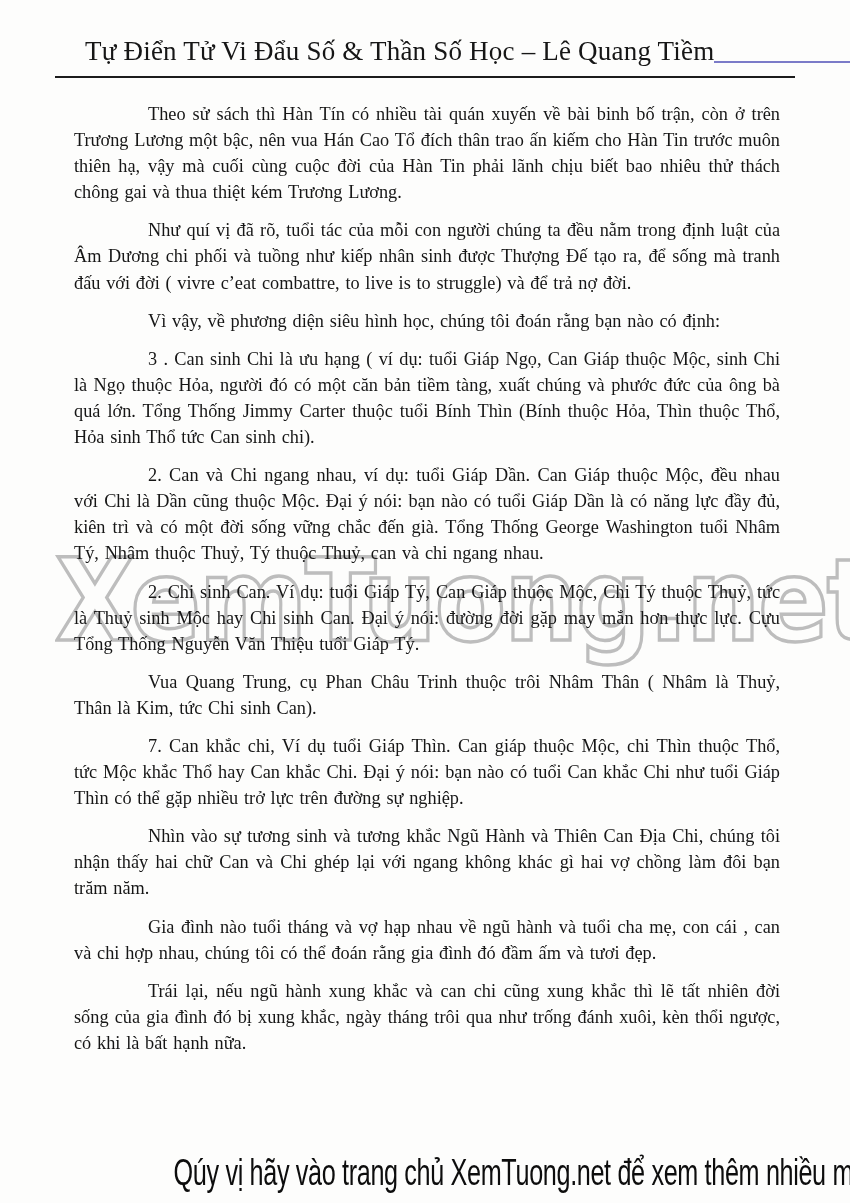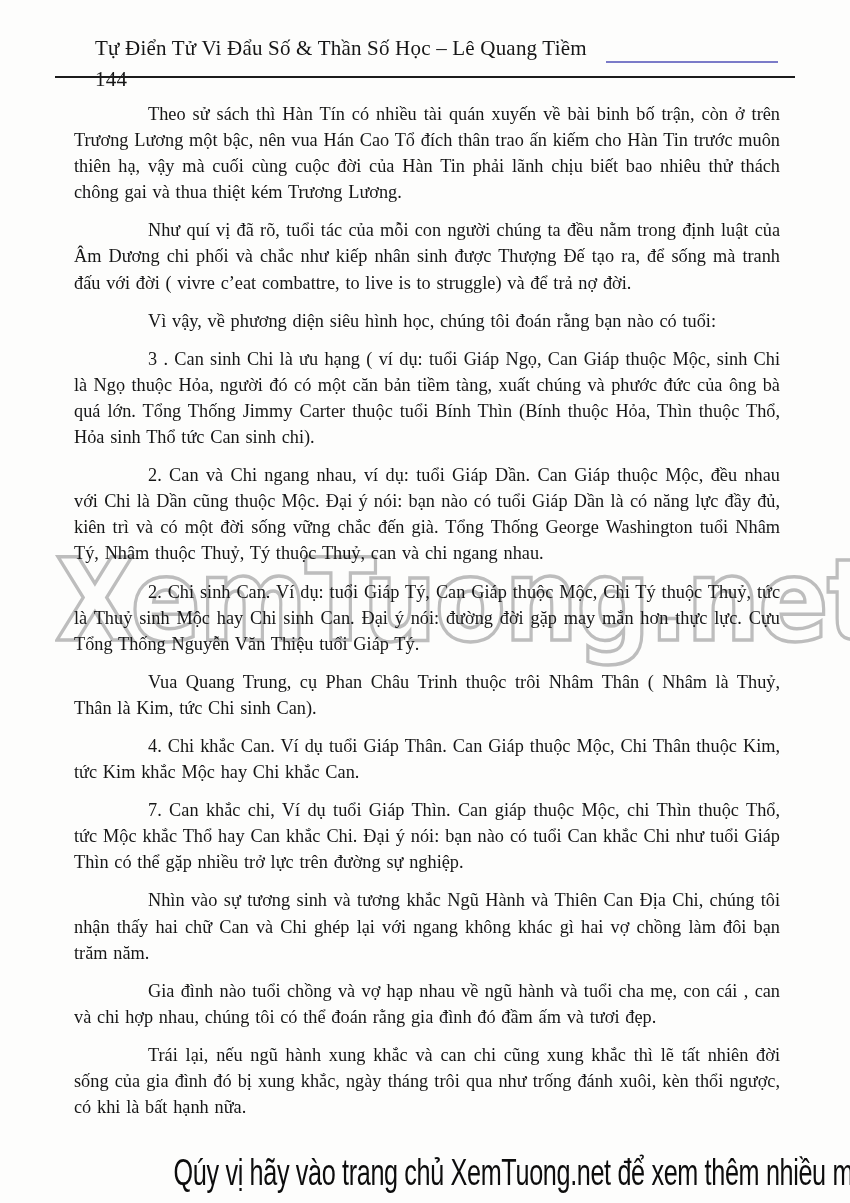--- a/index.html
+++ b/index.html
@@ -15,24 +15,23 @@
   }
 
   
   .header-row {
     position: absolute;
     top: 36px;
     left: 85px;
     width: 693px;
     display: flex;
     align-items: baseline;
-    font-size: 21px;
+    font-size: 27px;
     letter-spacing: 0.2px;
     white-space: nowrap;
-    flex-direction: column;
   }
   .header-title { flex: 1 1 auto; }
   .header-underline {
     width: 172px;
     height: 0;
     border-bottom: 2px solid #7b7bc8;
     align-self: flex-end;
     margin-bottom: 4px;
     flex: 0 0 auto;
   }
@@ -112,30 +111,29 @@
     <span class="header-title">Tự Điển Tử Vi Đẩu Số &amp; Thần Số Học – Lê Quang Tiềm</span>
     <span class="header-underline"></span>
     <span class="page-number">144</span>
   </div>
   <div class="header-rule"></div>
 
   <div class="watermark">XemTuong.net</div>
 
   <div class="doc-body">
     <p>Theo sử sách thì Hàn Tín có nhiều tài quán xuyến về bài binh bố trận, còn ở trên Trương Lương một bậc, nên vua Hán Cao Tổ đích thân trao ấn kiếm cho Hàn Tin trước muôn thiên hạ, vậy mà cuối cùng cuộc đời của Hàn Tin phải lãnh chịu biết bao nhiêu thử thách chông gai và thua thiệt kém Trương Lương.</p>
-    <p>Như quí vị đã rõ, tuổi tác của mỗi con người chúng ta đều nằm trong  định luật của Âm Dương chi phối và chắc như kiếp nhân sinh được Thượng Đế tạo ra, để sống mà tranh đấu với đời ( vivre c’eat combattre, to live is to struggle) và để trả nợ đời.</p>
-    <p>Vì vậy, về phương diện siêu hình học, chúng tôi đoán rằng bạn nào có tuổi:</p>
+    <p>Như quí vị đã rõ, tuổi tác của mỗi con người chúng ta đều nằm trong  định luật của Âm Dương chi phối và tuồng như kiếp nhân sinh được Thượng Đế tạo ra, để sống mà tranh đấu với đời ( vivre c’eat combattre, to live is to struggle) và để trả nợ đời.</p>
+    <p>Vì vậy, về phương diện siêu hình học, chúng tôi đoán rằng bạn nào có định:</p>
     <p>3 . Can sinh Chi là ưu hạng ( ví dụ: tuổi Giáp Ngọ, Can Giáp thuộc Mộc, sinh Chi là Ngọ thuộc Hỏa, người đó có một căn bản tiềm tàng, xuất chúng và phước đức của ông bà quá lớn. Tổng Thống Jimmy Carter thuộc tuổi Bính Thìn (Bính thuộc Hỏa, Thìn thuộc Thổ, Hỏa sinh Thổ tức Can sinh chi).</p>
     <p>2. Can và Chi ngang nhau, ví dụ: tuổi Giáp Dần. Can Giáp thuộc Mộc, đều nhau với Chi là Dần cũng thuộc Mộc. Đại ý nói: bạn nào có tuổi Giáp Dần là có năng lực đầy đủ, kiên trì và có một đời sống vững chắc đến già. Tổng Thống George Washington tuổi Nhâm Tý, Nhâm  thuộc Thuỷ, Tý thuộc Thuỷ, can và chi ngang nhau.</p>
     <p>2. Chi sinh Can. Ví dụ: tuổi Giáp Tý, Can Giáp thuộc Mộc, Chi Tý thuộc Thuỷ, tức là Thuỷ sinh Mộc hay Chi sinh Can. Đại ý nói: đường đời gặp may mắn hơn thực lực. Cựu Tổng Thống Nguyễn Văn Thiệu tuổi Giáp Tý.</p>
     <p>Vua Quang Trung, cụ Phan Châu Trinh thuộc trôi Nhâm Thân ( Nhâm là Thuỷ, Thân là Kim, tức Chi sinh Can).</p>
-    <p>4.  Chi khắc Can. Ví dụ tuổi Giáp Thân. Can Giáp thuộc Mộc, Chi Thân  thuộc Kim, tức Kim khắc Mộc hay Chi khắc Can.</p>
     <p>7. Can khắc chi, Ví dụ tuổi Giáp Thìn. Can giáp thuộc Mộc, chi Thìn thuộc Thổ, tức Mộc khắc Thổ hay Can khắc Chi. Đại ý nói: bạn nào có tuổi Can khắc Chi như tuổi Giáp Thìn có thể gặp nhiều trở lực trên đường sự nghiệp.</p>
     <p>Nhìn vào sự tương sinh và tương khắc Ngũ Hành và Thiên  Can Địa Chi, chúng tôi nhận thấy hai chữ Can và Chi ghép lại với ngang không khác gì hai vợ chồng làm đôi bạn trăm năm.</p>
-    <p>Gia đình nào tuổi chồng và vợ hạp nhau về ngũ hành và tuổi cha mẹ, con cái , can và chi hợp nhau, chúng tôi có thể đoán rằng gia đình đó đầm  ấm và tươi đẹp.</p>
+    <p>Gia đình nào tuổi tháng và vợ hạp nhau về ngũ hành và tuổi cha mẹ, con cái , can và chi hợp nhau, chúng tôi có thể đoán rằng gia đình đó đầm  ấm và tươi đẹp.</p>
     <p>Trái lại, nếu ngũ hành xung khắc và can chi cũng xung khắc thì lẽ tất nhiên đời sống của gia đình đó bị xung khắc, ngày tháng trôi qua như trống đánh xuôi, kèn  thổi ngược, có khi là bất hạnh nữa.</p>
 
   </div>
 
   <div class="footer">
     <span class="squeeze">Qúy vị hãy vào trang chủ XemTuong.net để xem thêm nhiều mục hay khác</span>
   </div>
 
 </div>
 

